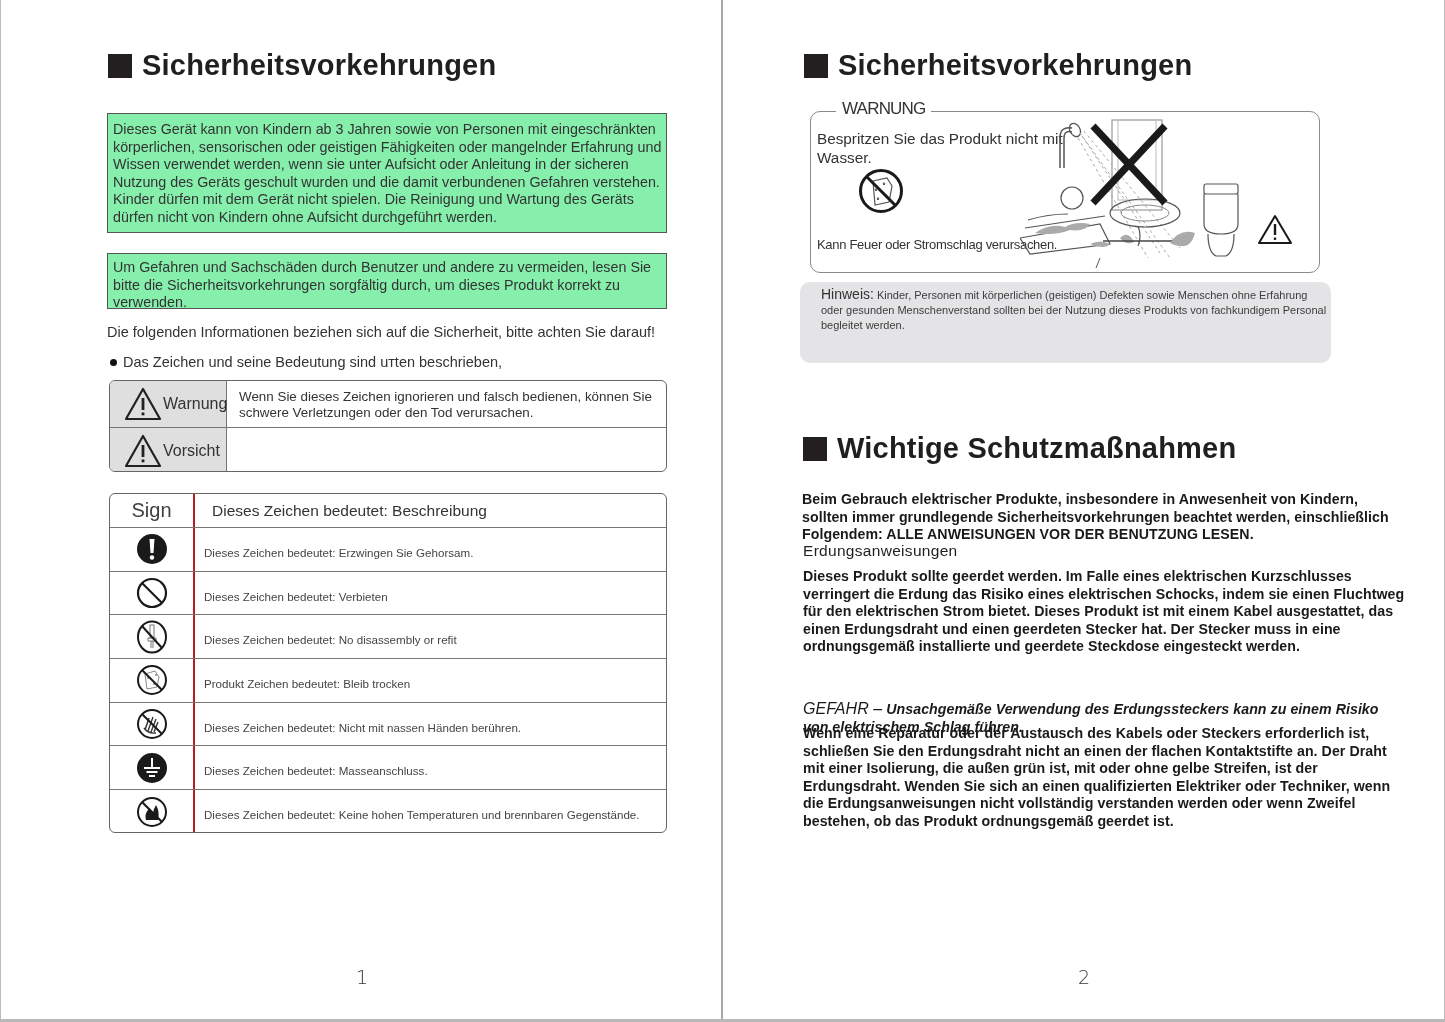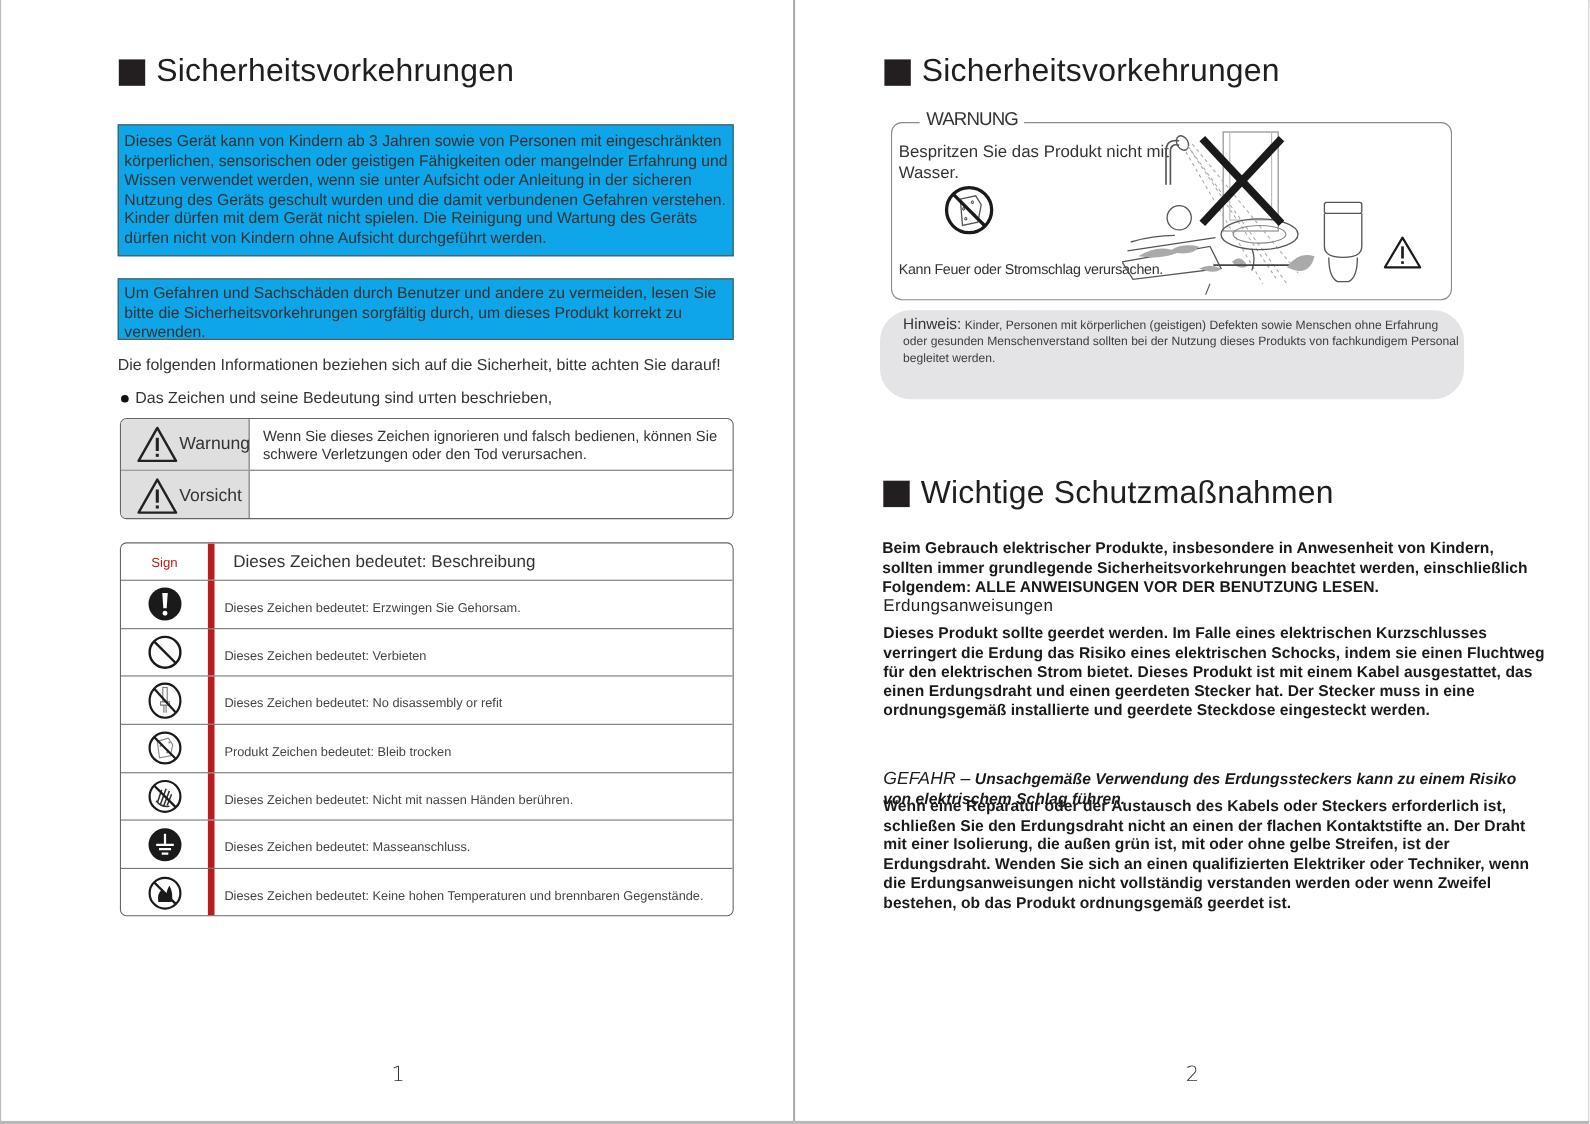--- a/index.html
+++ b/index.html
@@ -6,52 +6,52 @@
   html, body { width: 1445px; height: 1022px; background: #ffffff; overflow: hidden; }
   body { position: relative; font-family: "Liberation Sans", sans-serif; color: #222; }
 
   .page { position: absolute; top: 0; height: 1020px; background: #fff; }
   .page-left { left: 0; width: 721px; border-left: 1px solid #bbb; }
   .page-right { left: 723px; width: 722px; border-right: 1px solid #bbb; }
   .divider { position: absolute; left: 721px; top: 0; width: 2px; height: 1022px; background: #a8a8a8; }
   .bottom-edge { position: absolute; left: 0; top: 1019px; width: 1445px; height: 3px; background: #b8b8b8; }
   .top-edge { position: absolute; left: 0; top: 0; width: 1445px; height: 1px; background: #d0d0d0; }
 
-  .heading { position: absolute; display: flex; align-items: center; font-size: 29px; color: #1f1f1f; font-weight: normal; letter-spacing: 0.2px; }
+  .heading { position: absolute; display: flex; align-items: center; font-size: 29px; color: #1f1f1f; font-weight: bold; letter-spacing: 0.2px; }
   .heading .sq { width: 24px; height: 24px; background: #231f20; margin-right: 10px; flex: none; }
 
-  .gray-box { position: absolute; background: #0ea5e9; border: 1px solid #555; padding: 7px 0 4px 5px; font-size: 14.3px; line-height: 17.6px; color: #333; }
+  .gray-box { position: absolute; background: #86efac; border: 1px solid #555; padding: 7px 0 4px 5px; font-size: 14.3px; line-height: 17.6px; color: #333; }
 
   .plain { position: absolute; font-size: 14.5px; color: #333; }
   .bullet-line { display: flex; align-items: center; }
   .bullet-line .dot { width: 7px; height: 7px; border-radius: 50%; background: #111; margin-right: 6px; }
 
   .warn-table { position: absolute; left: 109px; top: 380px; width: 558px; height: 92px; border: 1px solid #666; border-radius: 6px; overflow: hidden; }
   .warn-row { position: absolute; left: 0; width: 100%; height: 46px; display: flex; }
   .warn-row + .warn-row { border-top: 1px solid #777; }
   .warn-label { width: 117px; background: #dfdfdf; border-right: 1px solid #777; display: flex; align-items: center; padding-left: 14px; font-size: 16px; color: #333; }
   .warn-label svg { flex: none; margin-right: 1px; }
   .warn-text { padding: 8px 0 0 12px; font-size: 13.4px; line-height: 16px; color: #333; }
 
   .sign-table { position: absolute; left: 109px; top: 493px; width: 558px; height: 340px; border: 1px solid #666; border-radius: 6px; overflow: hidden; }
   .sign-row { display: flex; border-bottom: 1px solid #777; height: 43.7px; }
   .sign-row:last-child { border-bottom: none; }
   .sign-row.header { height: 34px; }
-  .sign-cell { width: 85px; border-right: 6px solid #b91c1c; display: flex; align-items: center; justify-content: center; font-size: 12px; color: #b91c1c; flex: none; }
+  .sign-cell { width: 85px; border-right: 2px solid #b91c1c; display: flex; align-items: center; justify-content: center; font-size: 20px; color: #404040; flex: none; }
   .desc-cell { display: flex; align-items: center; padding-left: 9px; font-size: 11.6px; color: #444; padding-top: 6px; }
   .sign-row.header .desc-cell { font-size: 15.5px; color: #333; padding-left: 17px; padding-top: 0; }
 
   .page-num { position: absolute; top: 966px; font-size: 19px; color: #333; font-family: "DejaVu Sans", sans-serif; font-weight: 300; }
 
   .warning-panel { position: absolute; left: 810px; top: 111px; width: 510px; height: 162px; border: 1.5px solid #8a8a8a; border-radius: 10px; }
   .warning-legend { position: absolute; left: 836px; top: 99px; background: #fff; padding: 0 6px; font-size: 17px; color: #333; letter-spacing: -0.8px; }
   .warn-msg { position: absolute; left: 817px; top: 129px; font-size: 15.3px; line-height: 19px; color: #333; width: 250px; }
   .warn-small { position: absolute; left: 817px; top: 237px; font-size: 13px; color: #333; letter-spacing: -0.3px; }
 
-  .hint-box { position: absolute; left: 800px; top: 282px; width: 531px; height: 81px; background: #e4e4e6; border-radius: 28px; padding: 5px 0 0 21px; font-size: 11px; line-height: 15px; color: #3c3c3c; }
+  .hint-box { position: absolute; left: 800px; top: 282px; width: 531px; height: 81px; background: #e4e4e6; border-radius: 10px; padding: 5px 0 0 21px; font-size: 11px; line-height: 15px; color: #3c3c3c; }
   .hint-box .hint-label { font-size: 14px; color: #333; }
 
   .body-bold { position: absolute; font-size: 14.2px; line-height: 17.6px; color: #1a1a1a; font-weight: bold; letter-spacing: 0.05px; }
   .subhead { position: absolute; left: 803px; top: 542px; font-size: 15.5px; color: #1f1f1f; letter-spacing: 0.3px; }
   .gefahr { font-weight: normal; font-size: 16px; color: #1a1a1a; }
 </style>
 </head>
 <body>
 
 <div class="top-edge"></div>

